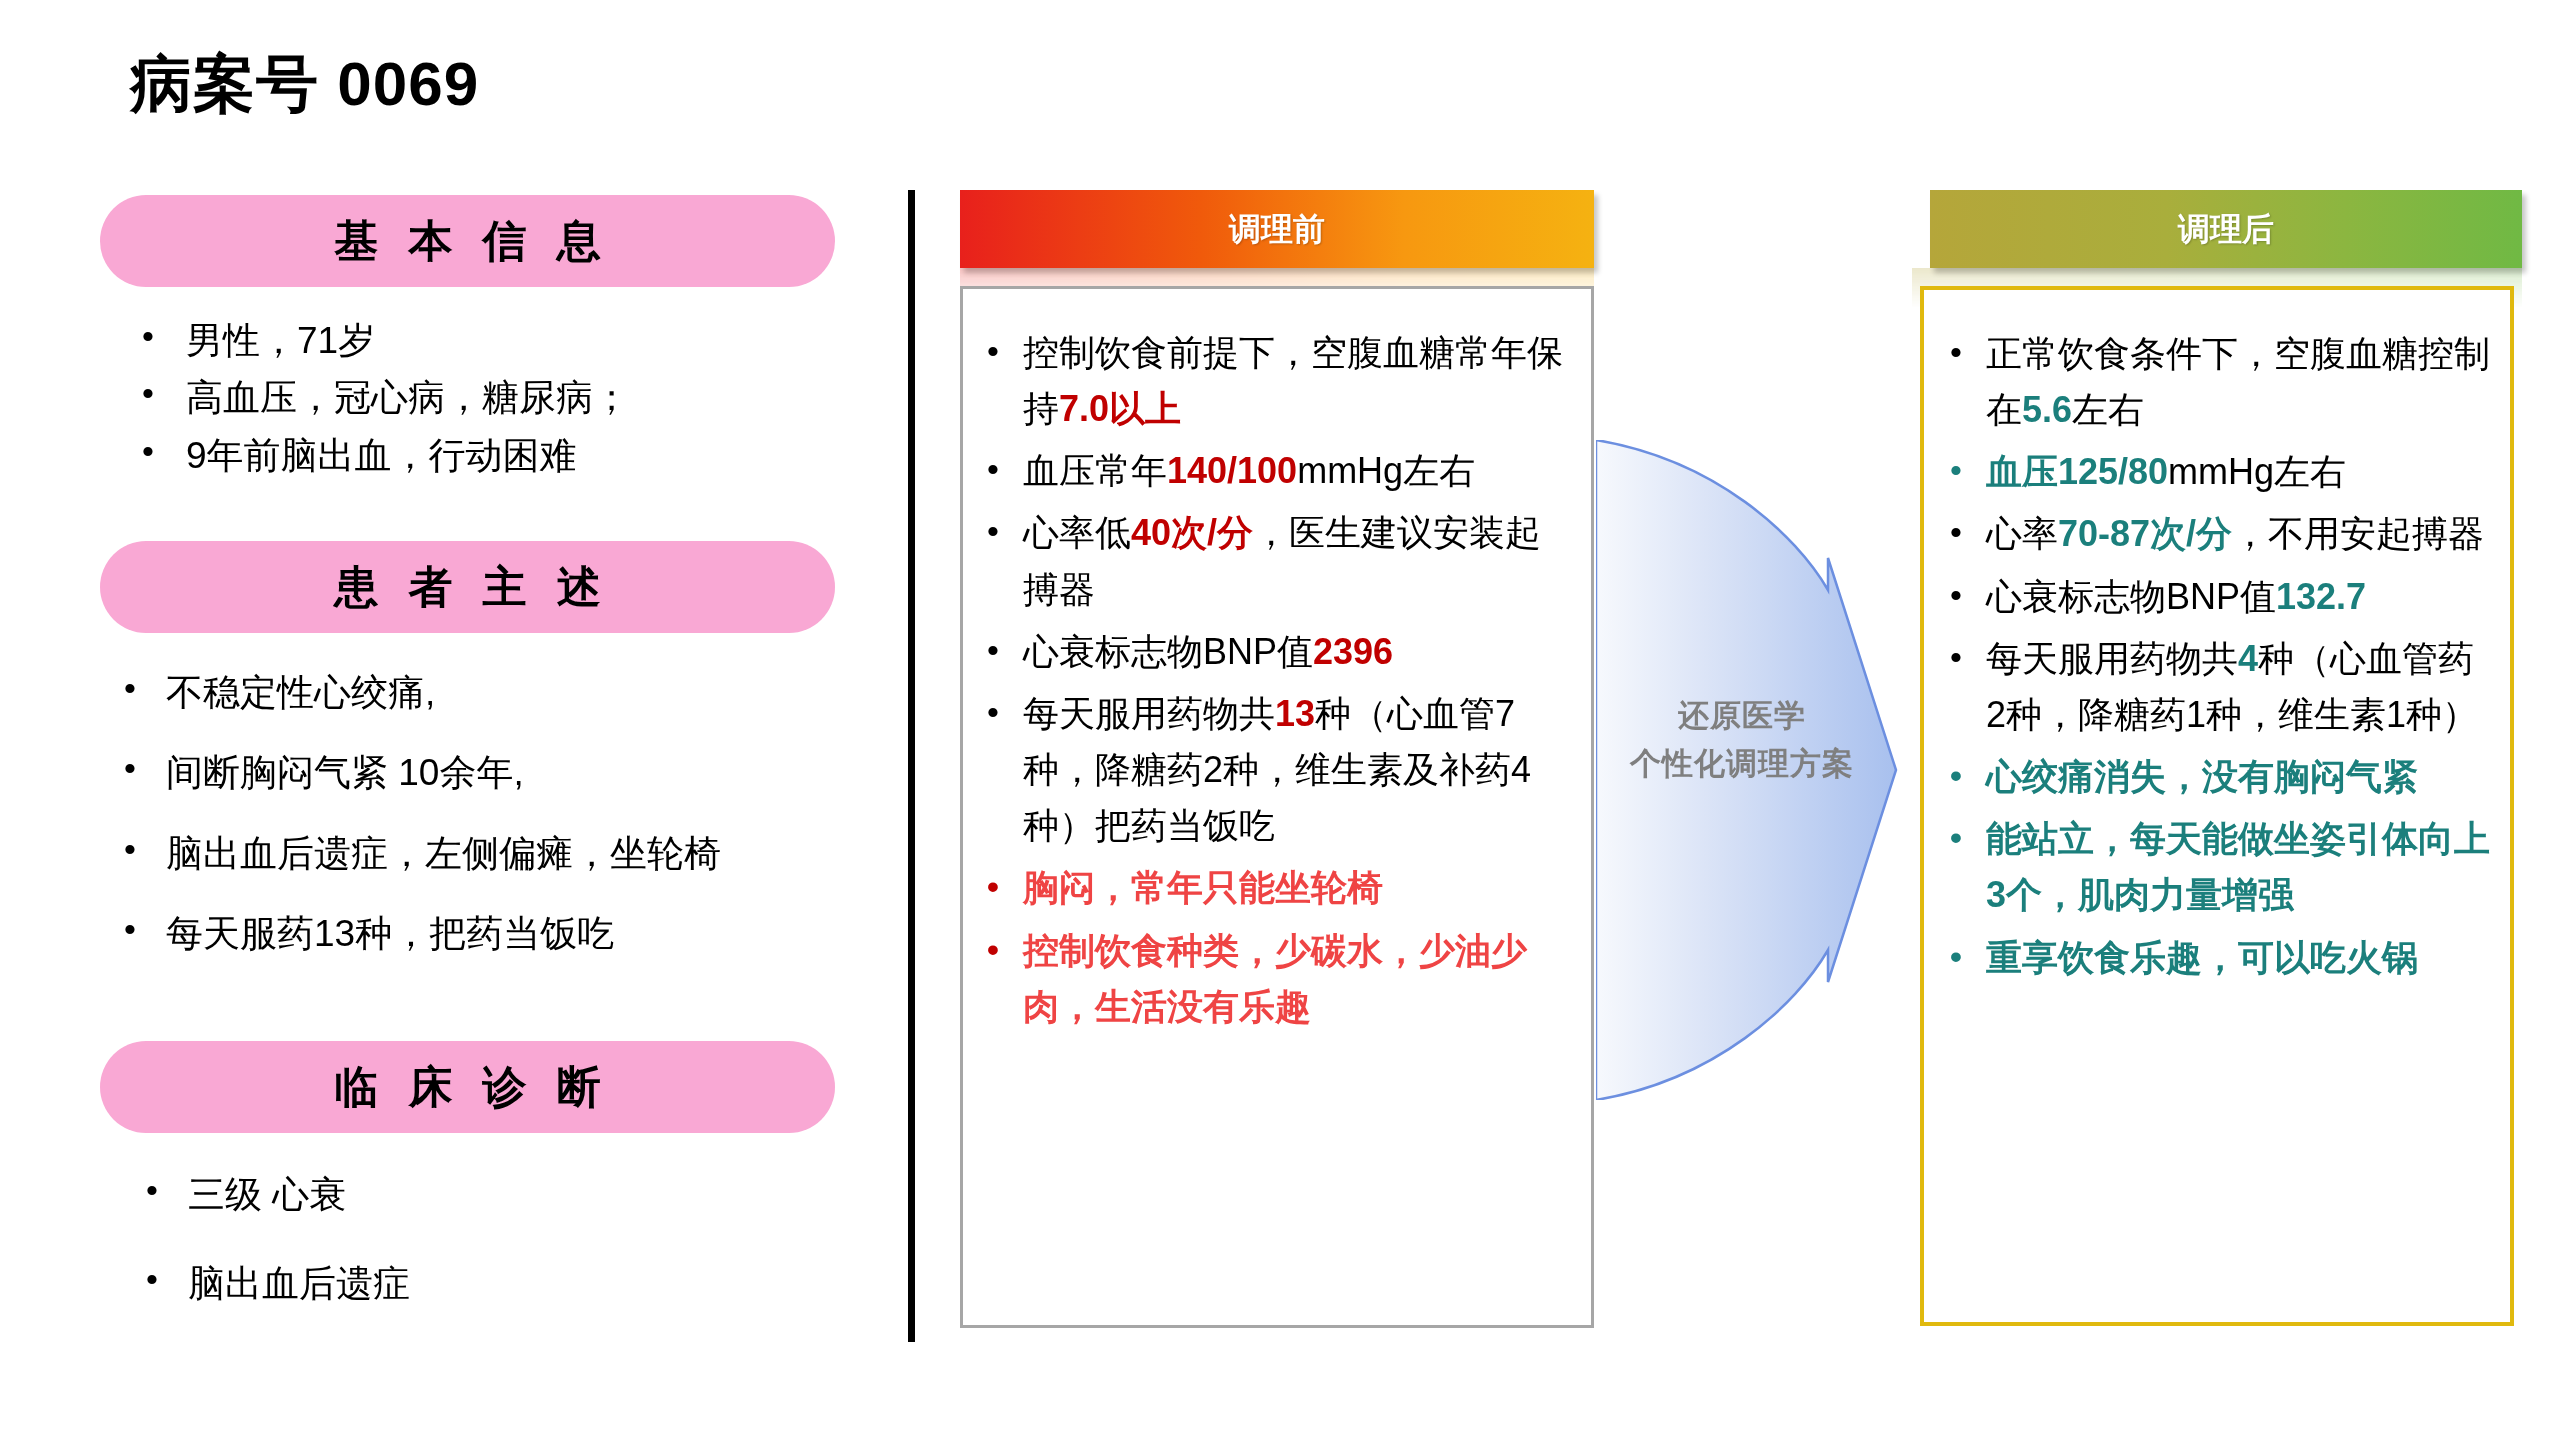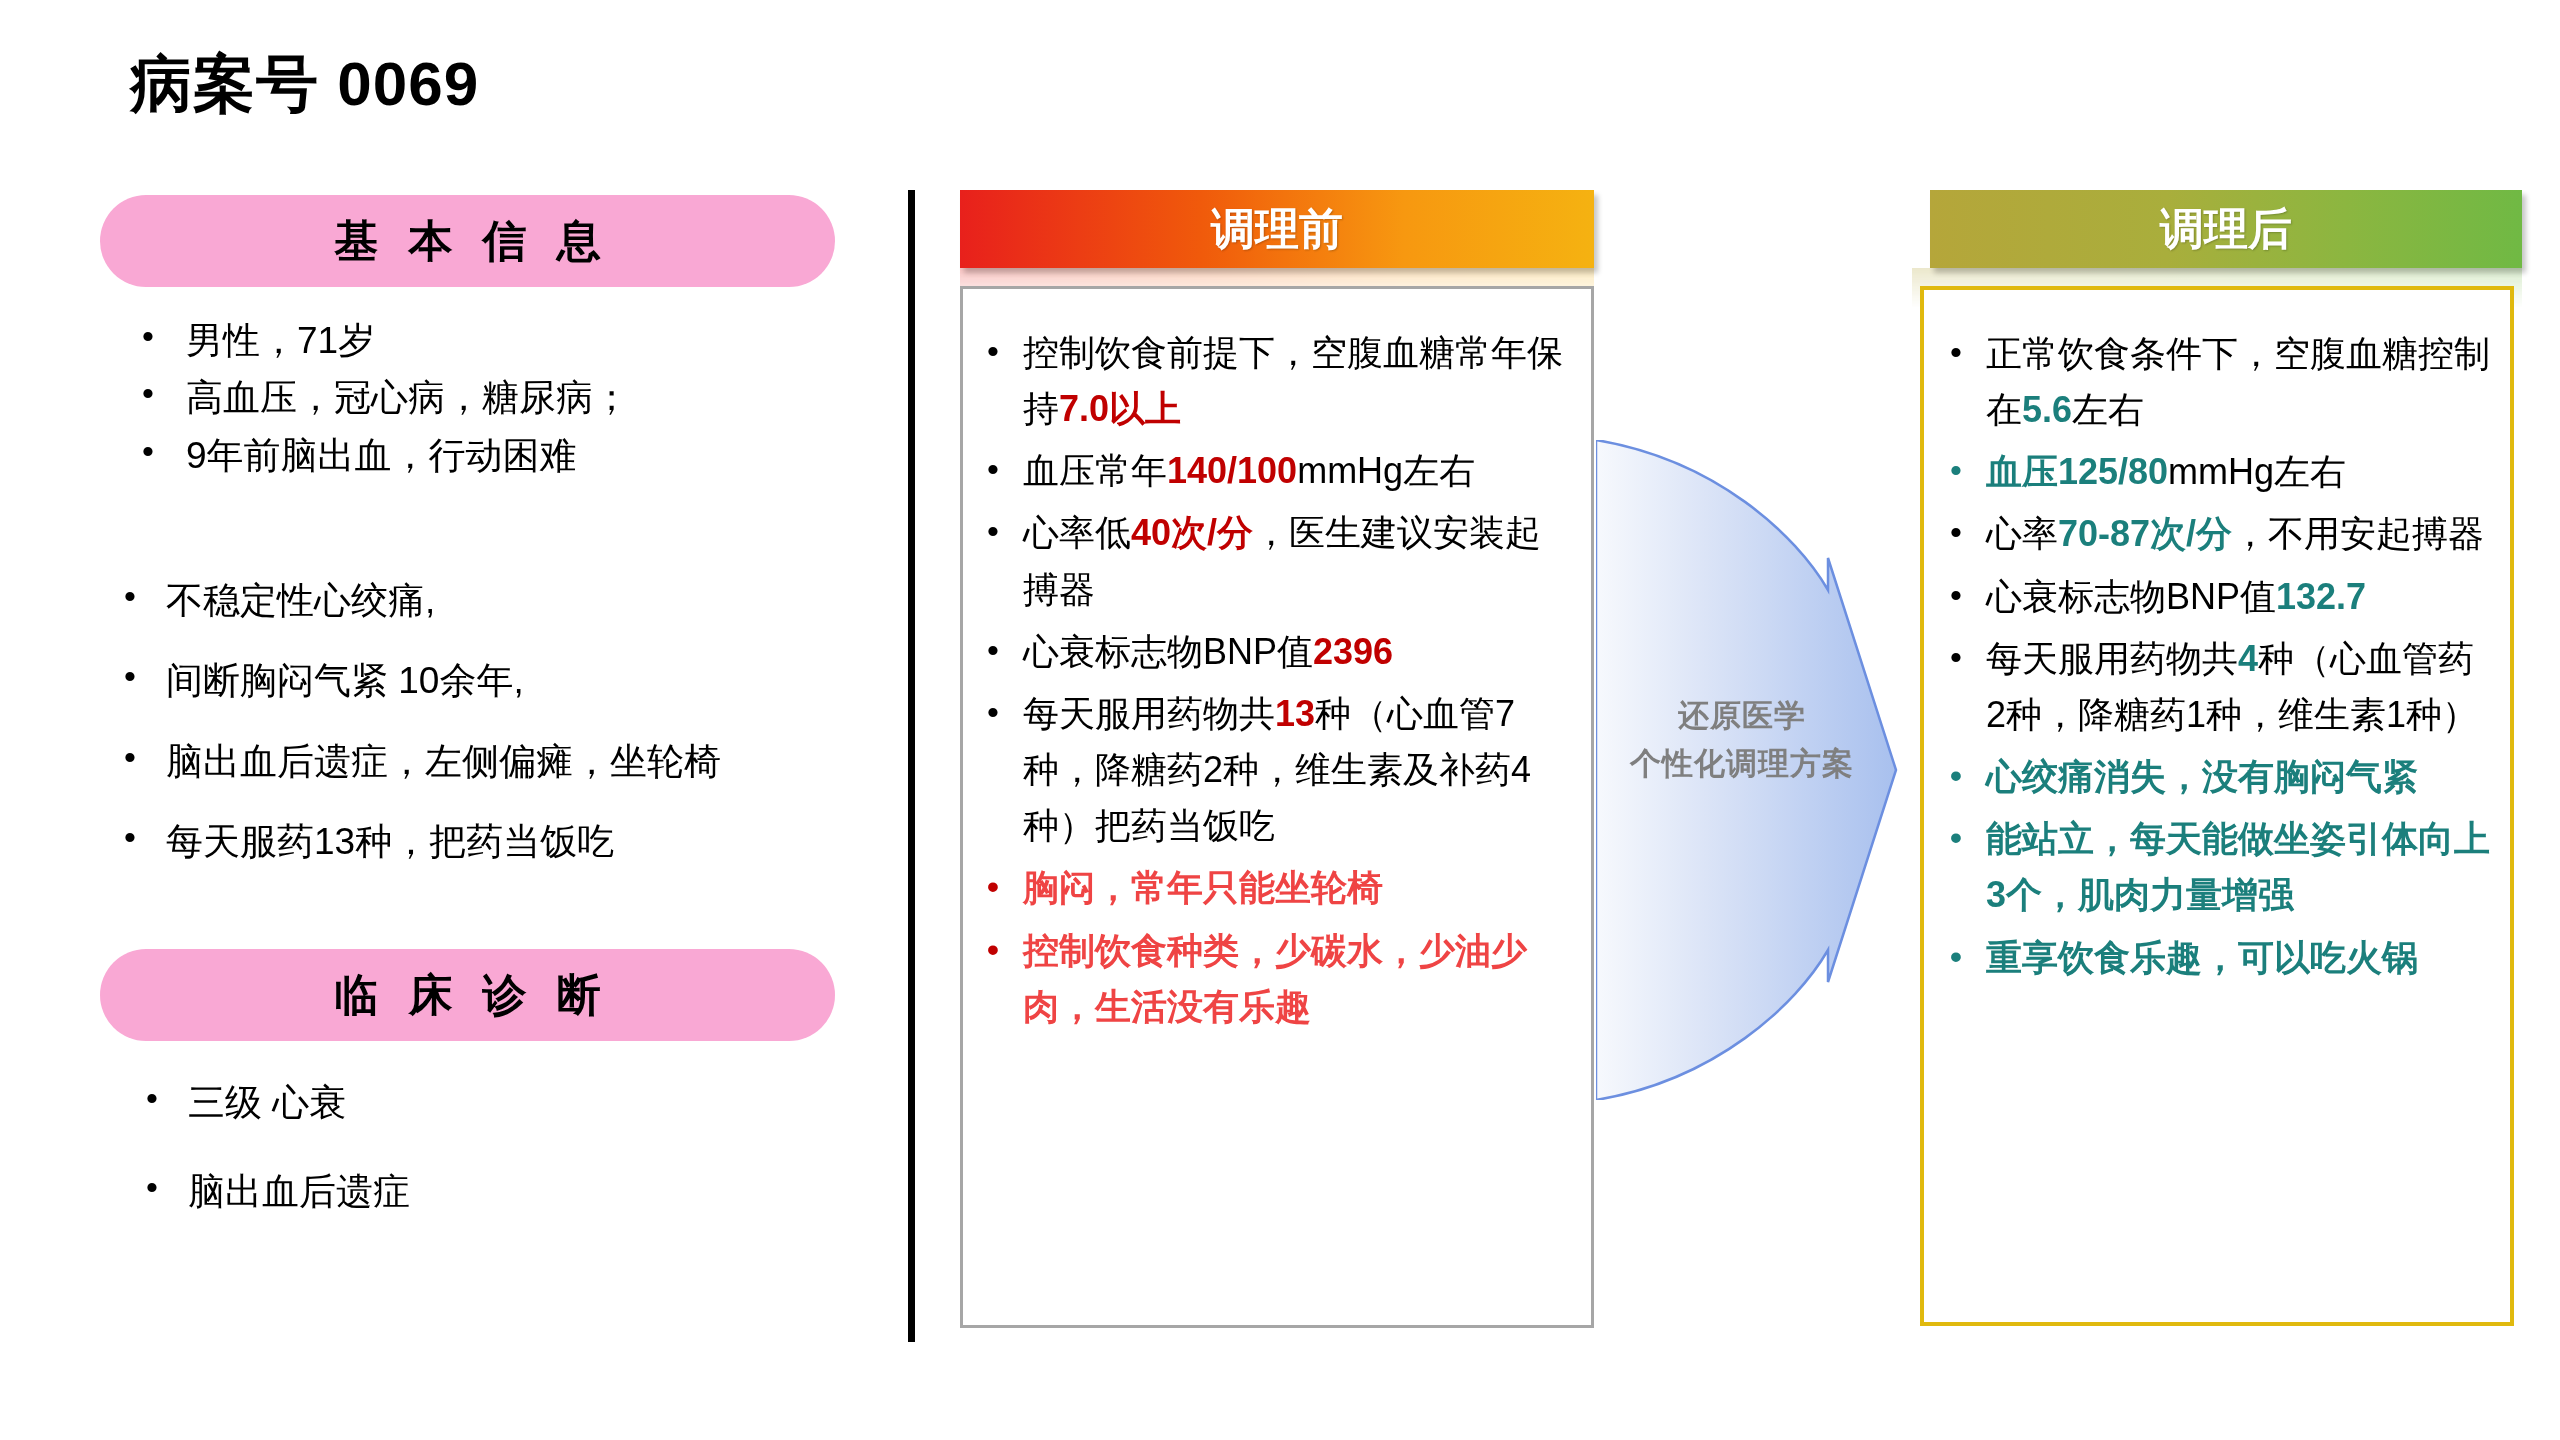--- a/index.html
+++ b/index.html
@@ -106,21 +106,21 @@
     top: 190px;
   }
   #panel-before { left: 960px; width: 634px; }
   #panel-after  { left: 1912px; width: 610px; }
 
   .panel-header {
     position: relative;
     height: 78px;
     line-height: 78px;
     text-align: center;
-    font-size: 44px;
+    font-size: 32px;
     font-weight: bold;
     color: #ffffff;
     text-shadow: 1px 1px 2px rgba(0,0,0,0.22);
     box-shadow: 4px 5px 5px rgba(0,0,0,0.22);
     z-index: 3;
   }
   #header-before {
     background: linear-gradient(90deg,#E8201C 0%, #F05A0B 38%, #F79810 70%, #F5B211 100%);
   }
   #header-after {
@@ -235,20 +235,21 @@
 
   <div class="pill sec-basic">基 本 信 息</div>
   <ul class="left-list list-basic">
     <li>男性，71岁</li>
     <li>高血压，冠心病，糖尿病；</li>
     <li>9年前脑出血，行动困难</li>
   </ul>
 
   <div class="gap-a"></div>
 
+  <div class="pill sec-report">患 者 主 述</div>
   <ul class="left-list list-report">
     <li>不稳定性心绞痛,</li>
     <li>间断胸闷气紧 10余年,</li>
     <li>脑出血后遗症，左侧偏瘫，坐轮椅</li>
     <li>每天服药13种，把药当饭吃</li>
   </ul>
 
   <div class="gap-b"></div>
 
   <div class="pill sec-diag">临 床 诊 断</div>

